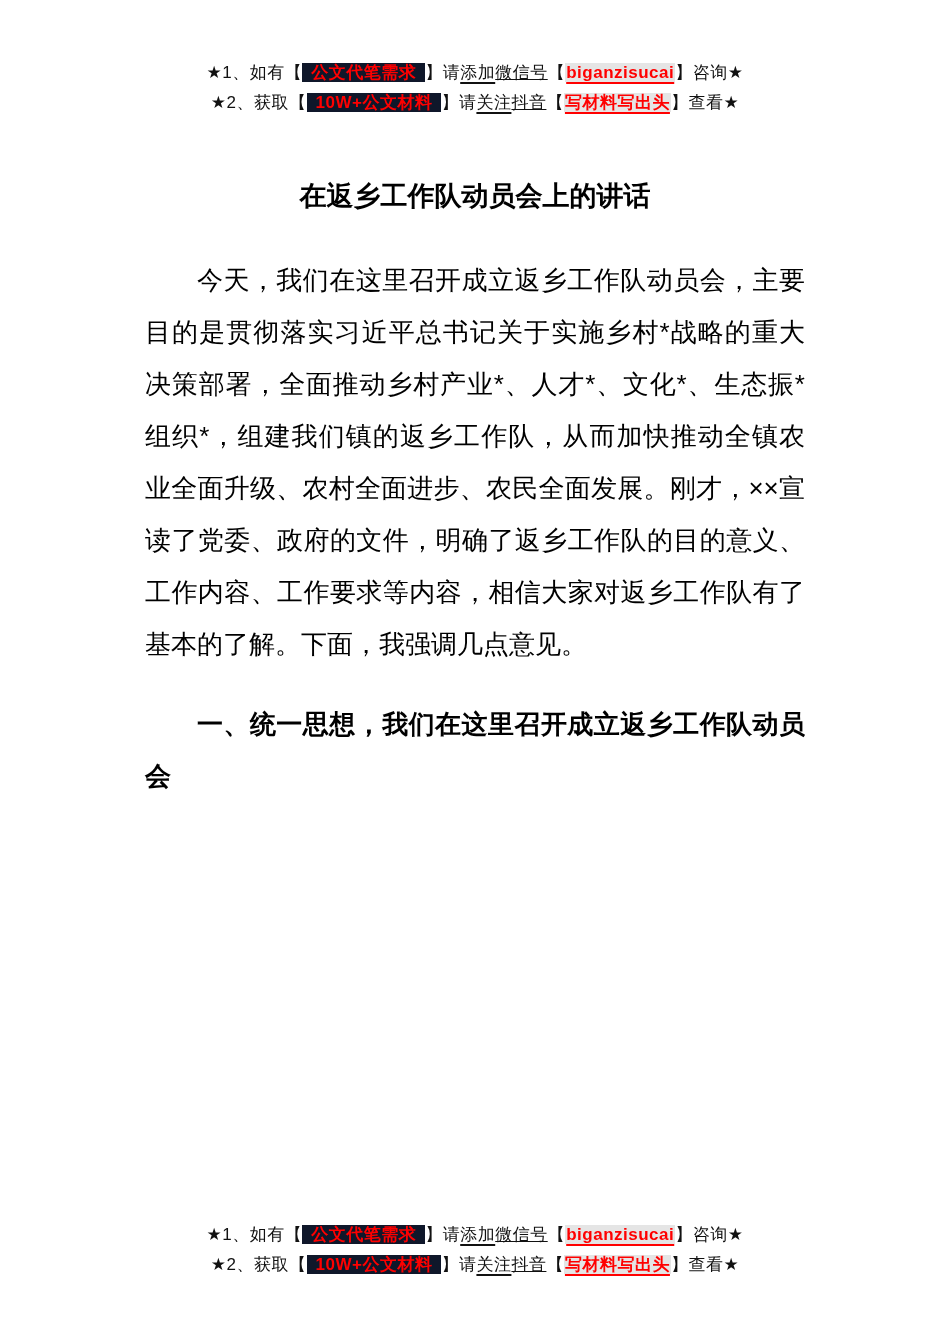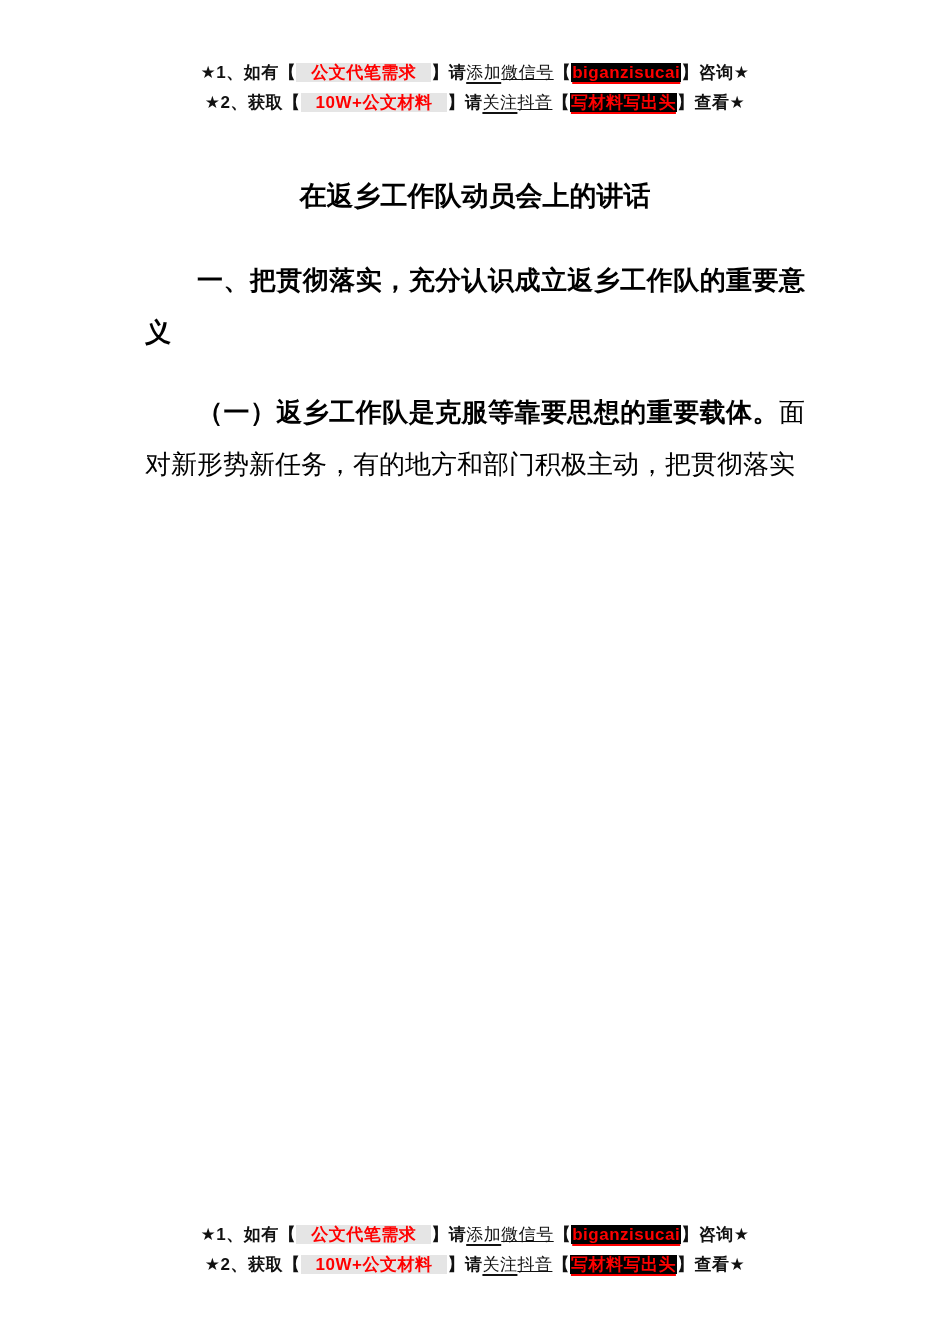--- a/index.html
+++ b/index.html
@@ -16,38 +16,38 @@
   
   .banner {
     text-align: center;
     font-size: 17px;
     line-height: 30px;
     letter-spacing: 0.5px;
     color: #111111;
   }
   .banner-top { padding-top: 58px; }
   .banner-bottom { position: absolute; left: 0; right: 0; bottom: 64px; }
-  .run.bold { font-weight: 700; }
+  .run.bold { font-weight: 400; }
   .run.regular { font-weight: 400; text-decoration: underline; }
   .run.bold-underline {
     font-weight: 400;
     text-decoration: underline;
     text-decoration-thickness: 2px;
     text-underline-offset: 4px;
   }
   .run.red-highlight {
     font-weight: 700;
     color: #ff0000;
-    background: #e5e5e5;
-    padding: 0 15px;
+    background: #0f172a;
+    padding: 0 9px;
   }
   .run.red-highlight-underline {
     font-weight: 700;
     color: #ff0000;
-    background: #000000;
+    background: #e5e5e5;
     padding: 0 1px;
     text-decoration: underline;
     text-decoration-thickness: 2px;
     text-underline-offset: 4px;
   }
 
   
   .doc-title {
     margin: 58px 0 0 0;
     text-align: center;
@@ -74,22 +74,22 @@
 <div class="page">
 
   <div class="banner banner-top">
     <div class="banner-line"><span class="run bold">★1、如有【</span><span class="run red-highlight">公文代笔需求</span><span class="run bold">】请</span><span class="run bold-underline">添加</span><span class="run regular">微信号</span><span class="run bold">【</span><span class="run red-highlight-underline">biganzisucai</span><span class="run bold">】咨询★</span></div>
     <div class="banner-line"><span class="run bold">★2、获取【</span><span class="run red-highlight">10W+公文材料</span><span class="run bold">】请</span><span class="run bold-underline">关注</span><span class="run regular">抖音</span><span class="run bold">【</span><span class="run red-highlight-underline">写材料写出头</span><span class="run bold">】查看★</span></div>
   </div>
 
   <h1 class="doc-title">在返乡工作队动员会上的讲话</h1>
 
   <div class="doc-body">
-    <p class="para heading">一、把贯彻落实，充分认识成立返乡工作队的重要意义</p>
-    <p class="para"><span class="lead-bold">（一）返乡工作队是克服等靠要思想的重要载体。</span><span>面对新形势新任务，有的地方和部门积极主动，把贯彻落实</span></p>
+    <p class="para">今天，我们在这里召开成立返乡工作队动员会，主要目的是贯彻落实习近平总书记关于实施乡村*战略的重大决策部署，全面推动乡村产业*、人才*、文化*、生态振*组织*，组建我们镇的返乡工作队，从而加快推动全镇农业全面升级、农村全面进步、农民全面发展。刚才，××宣读了党委、政府的文件，明确了返乡工作队的目的意义、工作内容、工作要求等内容，相信大家对返乡工作队有了基本的了解。下面，我强调几点意见。</p>
+    <p class="para heading">一、统一思想，我们在这里召开成立返乡工作队动员会</p>
   </div>
 
   <div class="banner banner-bottom">
     <div class="banner-line"><span class="run bold">★1、如有【</span><span class="run red-highlight">公文代笔需求</span><span class="run bold">】请</span><span class="run bold-underline">添加</span><span class="run regular">微信号</span><span class="run bold">【</span><span class="run red-highlight-underline">biganzisucai</span><span class="run bold">】咨询★</span></div>
     <div class="banner-line"><span class="run bold">★2、获取【</span><span class="run red-highlight">10W+公文材料</span><span class="run bold">】请</span><span class="run bold-underline">关注</span><span class="run regular">抖音</span><span class="run bold">【</span><span class="run red-highlight-underline">写材料写出头</span><span class="run bold">】查看★</span></div>
   </div>
 
 </div>
 
 </body></html>

